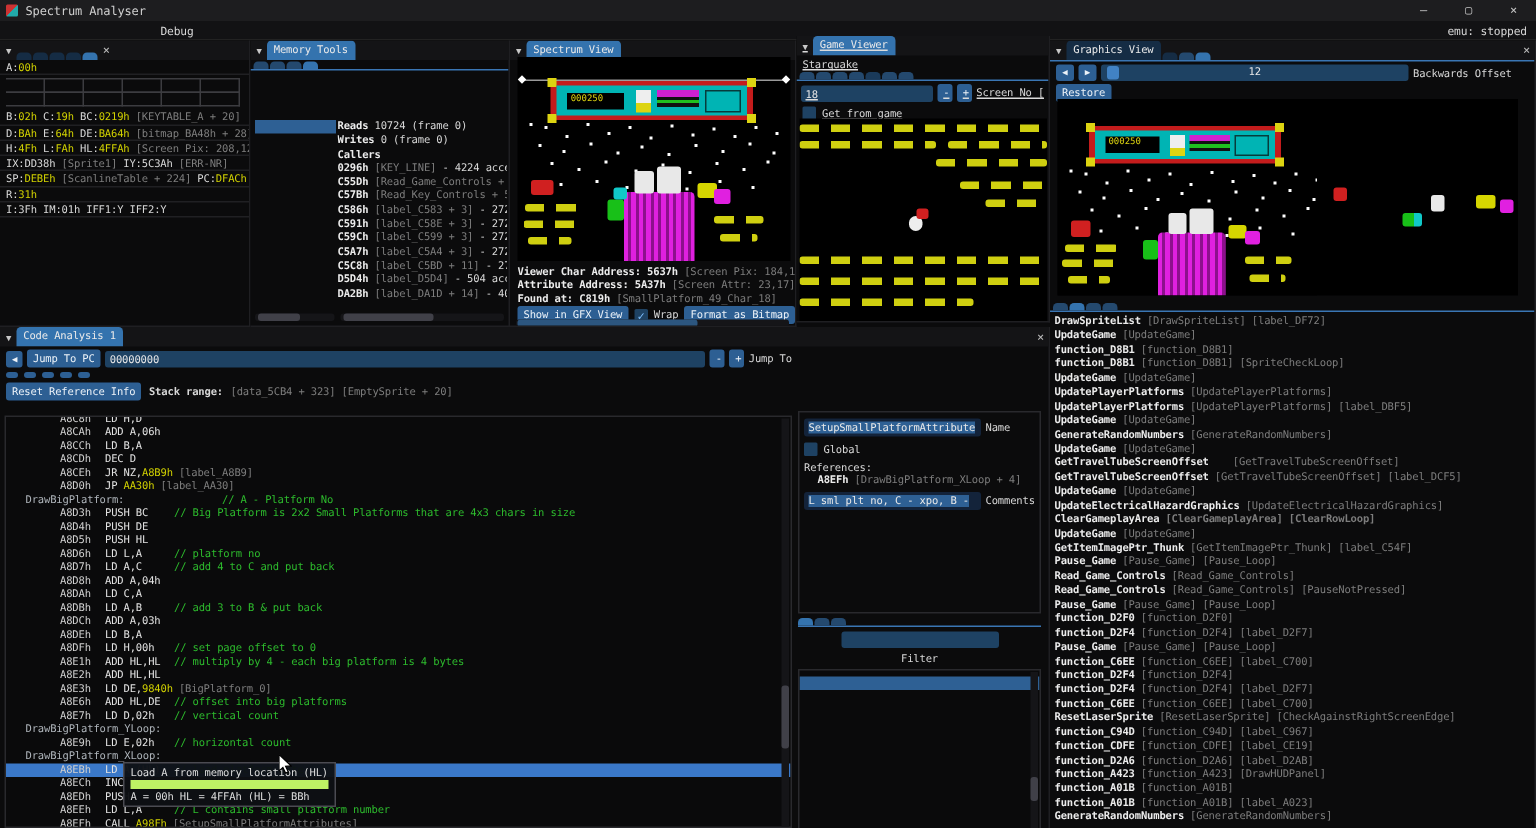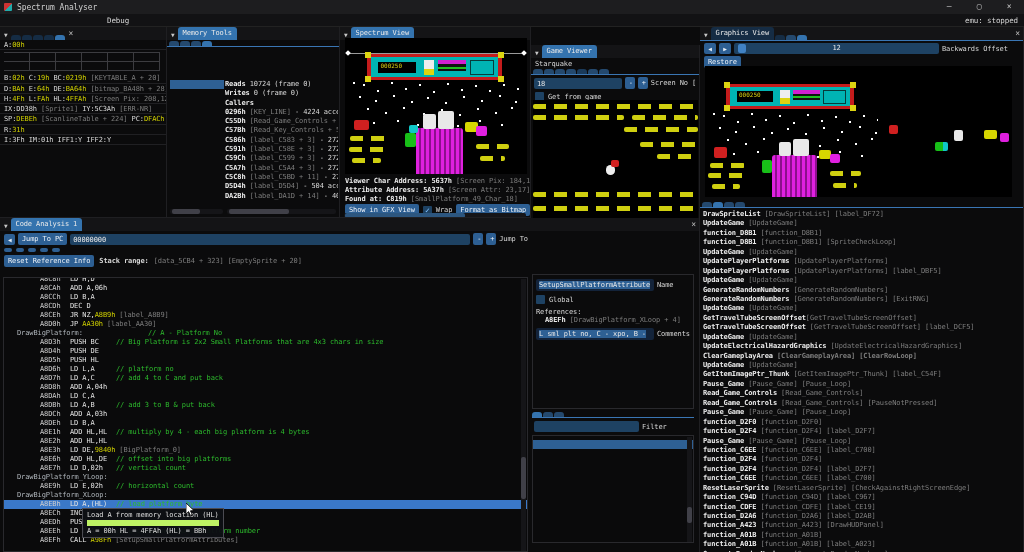--- a/index.html
+++ b/index.html
@@ -259,21 +259,21 @@
           <span class="tick">✓</span>
         </span>
       <span class="lbl">Wrap</span>
       <span class="btn">Format as Bitmap</span>
     </div>
     <div class="hscroll" style="left:4px;top:186px;width:182px;">
         <span class="hthumb" style="left:1px;width:120px;background:#2c567f;"></span>
       </div>
   </div>
 
-  <div class="panel" style="left:531px;top:45px;width:169px;height:191px;">
+  <div class="panel" style="left:531px;top:24px;width:169px;height:191px;text-decoration:underline;">
     <div class="ptitle">
       <span class="collapse">▼</span>
       <span class="wtab t-act">Game Viewer</span>
     </div>
     <div class="lbl" style="padding:2px 0 1px 4px;">Starquake</div>
     <div style="display:flex;padding:0 2px;">
 
     <span class="wtab t-mid"></span>
         <span class="wtab t-mid"></span>
         <span class="wtab t-mid"></span>
@@ -382,23 +382,22 @@
 
     <div class="trow"><span class="b">DrawSpriteList</span><span class="g" style="margin-left:4px;">[DrawSpriteList] [label_DF72]</span></div>
         <div class="trow"><span class="b">UpdateGame</span><span class="g" style="margin-left:4px;">[UpdateGame]</span></div>
         <div class="trow"><span class="b">function_D8B1</span><span class="g" style="margin-left:4px;">[function_D8B1]</span></div>
         <div class="trow"><span class="b">function_D8B1</span><span class="g" style="margin-left:4px;">[function_D8B1] [SpriteCheckLoop]</span></div>
         <div class="trow"><span class="b">UpdateGame</span><span class="g" style="margin-left:4px;">[UpdateGame]</span></div>
         <div class="trow"><span class="b">UpdatePlayerPlatforms</span><span class="g" style="margin-left:4px;">[UpdatePlayerPlatforms]</span></div>
         <div class="trow"><span class="b">UpdatePlayerPlatforms</span><span class="g" style="margin-left:4px;">[UpdatePlayerPlatforms] [label_DBF5]</span></div>
         <div class="trow"><span class="b">UpdateGame</span><span class="g" style="margin-left:4px;">[UpdateGame]</span></div>
         <div class="trow"><span class="b">GenerateRandomNumbers</span><span class="g" style="margin-left:4px;">[GenerateRandomNumbers]</span></div>
-        <div class="trow"><span class="b">GenerateRandomNumbers</span><span class="g" style="margin-left:4px;">[GenerateRandomNumbers] [ExitRNG]</span></div>
         <div class="trow"><span class="b">UpdateGame</span><span class="g" style="margin-left:4px;">[UpdateGame]</span></div>
-        <div class="trow"><span class="b">GetTravelTubeScreenOffset</span><span class="g" style="margin-left:0;">[GetTravelTubeScreenOffset]</span></div>
+        <div class="trow"><span class="b">GetTravelTubeScreenOffset</span><span class="g" style="margin-left:16px;">[GetTravelTubeScreenOffset]</span></div>
         <div class="trow"><span class="b">GetTravelTubeScreenOffset</span><span class="g" style="margin-left:4px;">[GetTravelTubeScreenOffset] [label_DCF5]</span></div>
         <div class="trow"><span class="b">UpdateGame</span><span class="g" style="margin-left:4px;">[UpdateGame]</span></div>
         <div class="trow"><span class="b">UpdateElectricalHazardGraphics</span><span class="g" style="margin-left:4px;">[UpdateElectricalHazardGraphics]</span></div>
         <div class="trow"><span class="b">ClearGameplayArea</span><span class="g" style="margin-left:4px;font-weight:bold;">[ClearGameplayArea] [ClearRowLoop]</span></div>
         <div class="trow"><span class="b">UpdateGame</span><span class="g" style="margin-left:4px;">[UpdateGame]</span></div>
         <div class="trow"><span class="b">GetItemImagePtr_Thunk</span><span class="g" style="margin-left:4px;">[GetItemImagePtr_Thunk] [label_C54F]</span></div>
         <div class="trow"><span class="b">Pause_Game</span><span class="g" style="margin-left:4px;">[Pause_Game] [Pause_Loop]</span></div>
         <div class="trow"><span class="b">Read_Game_Controls</span><span class="g" style="margin-left:4px;">[Read_Game_Controls]</span></div>
         <div class="trow"><span class="b">Read_Game_Controls</span><span class="g" style="margin-left:4px;">[Read_Game_Controls] [PauseNotPressed]</span></div>
         <div class="trow"><span class="b">Pause_Game</span><span class="g" style="margin-left:4px;">[Pause_Game] [Pause_Loop]</span></div>
@@ -461,20 +460,21 @@
           <div class="drow"><span class="daddr">A8D3h</span><span class="dblock"><span class="dinstr">PUSH BC</span></span><span class="dcom">// Big Platform is 2x2 Small Platforms that are 4x3 chars in size</span></div>
           <div class="drow"><span class="daddr">A8D4h</span><span class="dblock"><span class="dinstr">PUSH DE</span></span></div>
           <div class="drow"><span class="daddr">A8D5h</span><span class="dblock"><span class="dinstr">PUSH HL</span></span></div>
           <div class="drow"><span class="daddr">A8D6h</span><span class="dblock"><span class="dinstr">LD L,A</span></span><span class="dcom">// platform no</span></div>
           <div class="drow"><span class="daddr">A8D7h</span><span class="dblock"><span class="dinstr">LD A,C</span></span><span class="dcom">// add 4 to C and put back</span></div>
           <div class="drow"><span class="daddr">A8D8h</span><span class="dblock"><span class="dinstr">ADD A,04h</span></span></div>
           <div class="drow"><span class="daddr">A8DAh</span><span class="dblock"><span class="dinstr">LD C,A</span></span></div>
           <div class="drow"><span class="daddr">A8DBh</span><span class="dblock"><span class="dinstr">LD A,B</span></span><span class="dcom">// add 3 to B &amp; put back</span></div>
           <div class="drow"><span class="daddr">A8DCh</span><span class="dblock"><span class="dinstr">ADD A,03h</span></span></div>
           <div class="drow"><span class="daddr">A8DEh</span><span class="dblock"><span class="dinstr">LD B,A</span></span></div>
+          <div class="drow"><span class="daddr">A8DFh</span><span class="dblock"><span class="dinstr">LD H,00h</span></span><span class="dcom">// set page offset to 0</span></div>
           <div class="drow"><span class="daddr">A8E1h</span><span class="dblock"><span class="dinstr">ADD HL,HL</span></span><span class="dcom">// multiply by 4 - each big platform is 4 bytes</span></div>
           <div class="drow"><span class="daddr">A8E2h</span><span class="dblock"><span class="dinstr">ADD HL,HL</span></span></div>
           <div class="drow"><span class="daddr">A8E3h</span><span class="dblock"><span class="dinstr">LD DE,</span><span class="dval">9840h</span><span class="dref">[BigPlatform_0]</span></span></div>
           <div class="drow"><span class="daddr">A8E6h</span><span class="dblock"><span class="dinstr">ADD HL,DE</span></span><span class="dcom">// offset into big platforms</span></div>
           <div class="drow"><span class="daddr">A8E7h</span><span class="dblock"><span class="dinstr">LD D,02h</span></span><span class="dcom">// vertical count</span></div>
           <div class="drow"><span class="dlabel">DrawBigPlatform_YLoop:</span><span class="dblock"></span></div>
           <div class="drow"><span class="daddr">A8E9h</span><span class="dblock"><span class="dinstr">LD E,02h</span></span><span class="dcom">// horizontal count</span></div>
           <div class="drow"><span class="dlabel">DrawBigPlatform_XLoop:</span><span class="dblock"></span></div>
           <div class="drow hl"><span class="daddr">A8EBh</span><span class="dblock"><span class="dinstr">LD A,(HL)</span></span><span class="dcom">// load platform byte</span></div>
           <div class="drow"><span class="daddr">A8ECh</span><span class="dblock"><span class="dinstr">INC H</span></span></div>
@@ -513,21 +513,21 @@
     </div>
 
     <div class="abs" style="left:532px;top:194px;width:162px;height:140px;">
       <div style="display:flex;">
 
       <span class="wtab t-act"></span>
           <span class="wtab t-mid"></span>
           <span class="wtab t-mid"></span>
         </div>
       <div class="tabsep"></div>
-      <div style="display:flex;align-items:center;gap:3px;padding:3px 2px;">
+      <div style="display:flex;align-items:center;gap:3px;padding:3px 2px;flex-direction:column;">
         <span class="input" style="width:105px;height:11px;"></span>
         <span class="lbl">Filter</span>
       </div>
       <div class="box" style="position:relative;height:108px;overflow:hidden;background:#0a0a0b;">
         <div>
 
         <div class="fitem partial"></div>
             <div class="fitem sel"></div>
             <div class="fitem"></div>
             <div class="fitem"></div>

